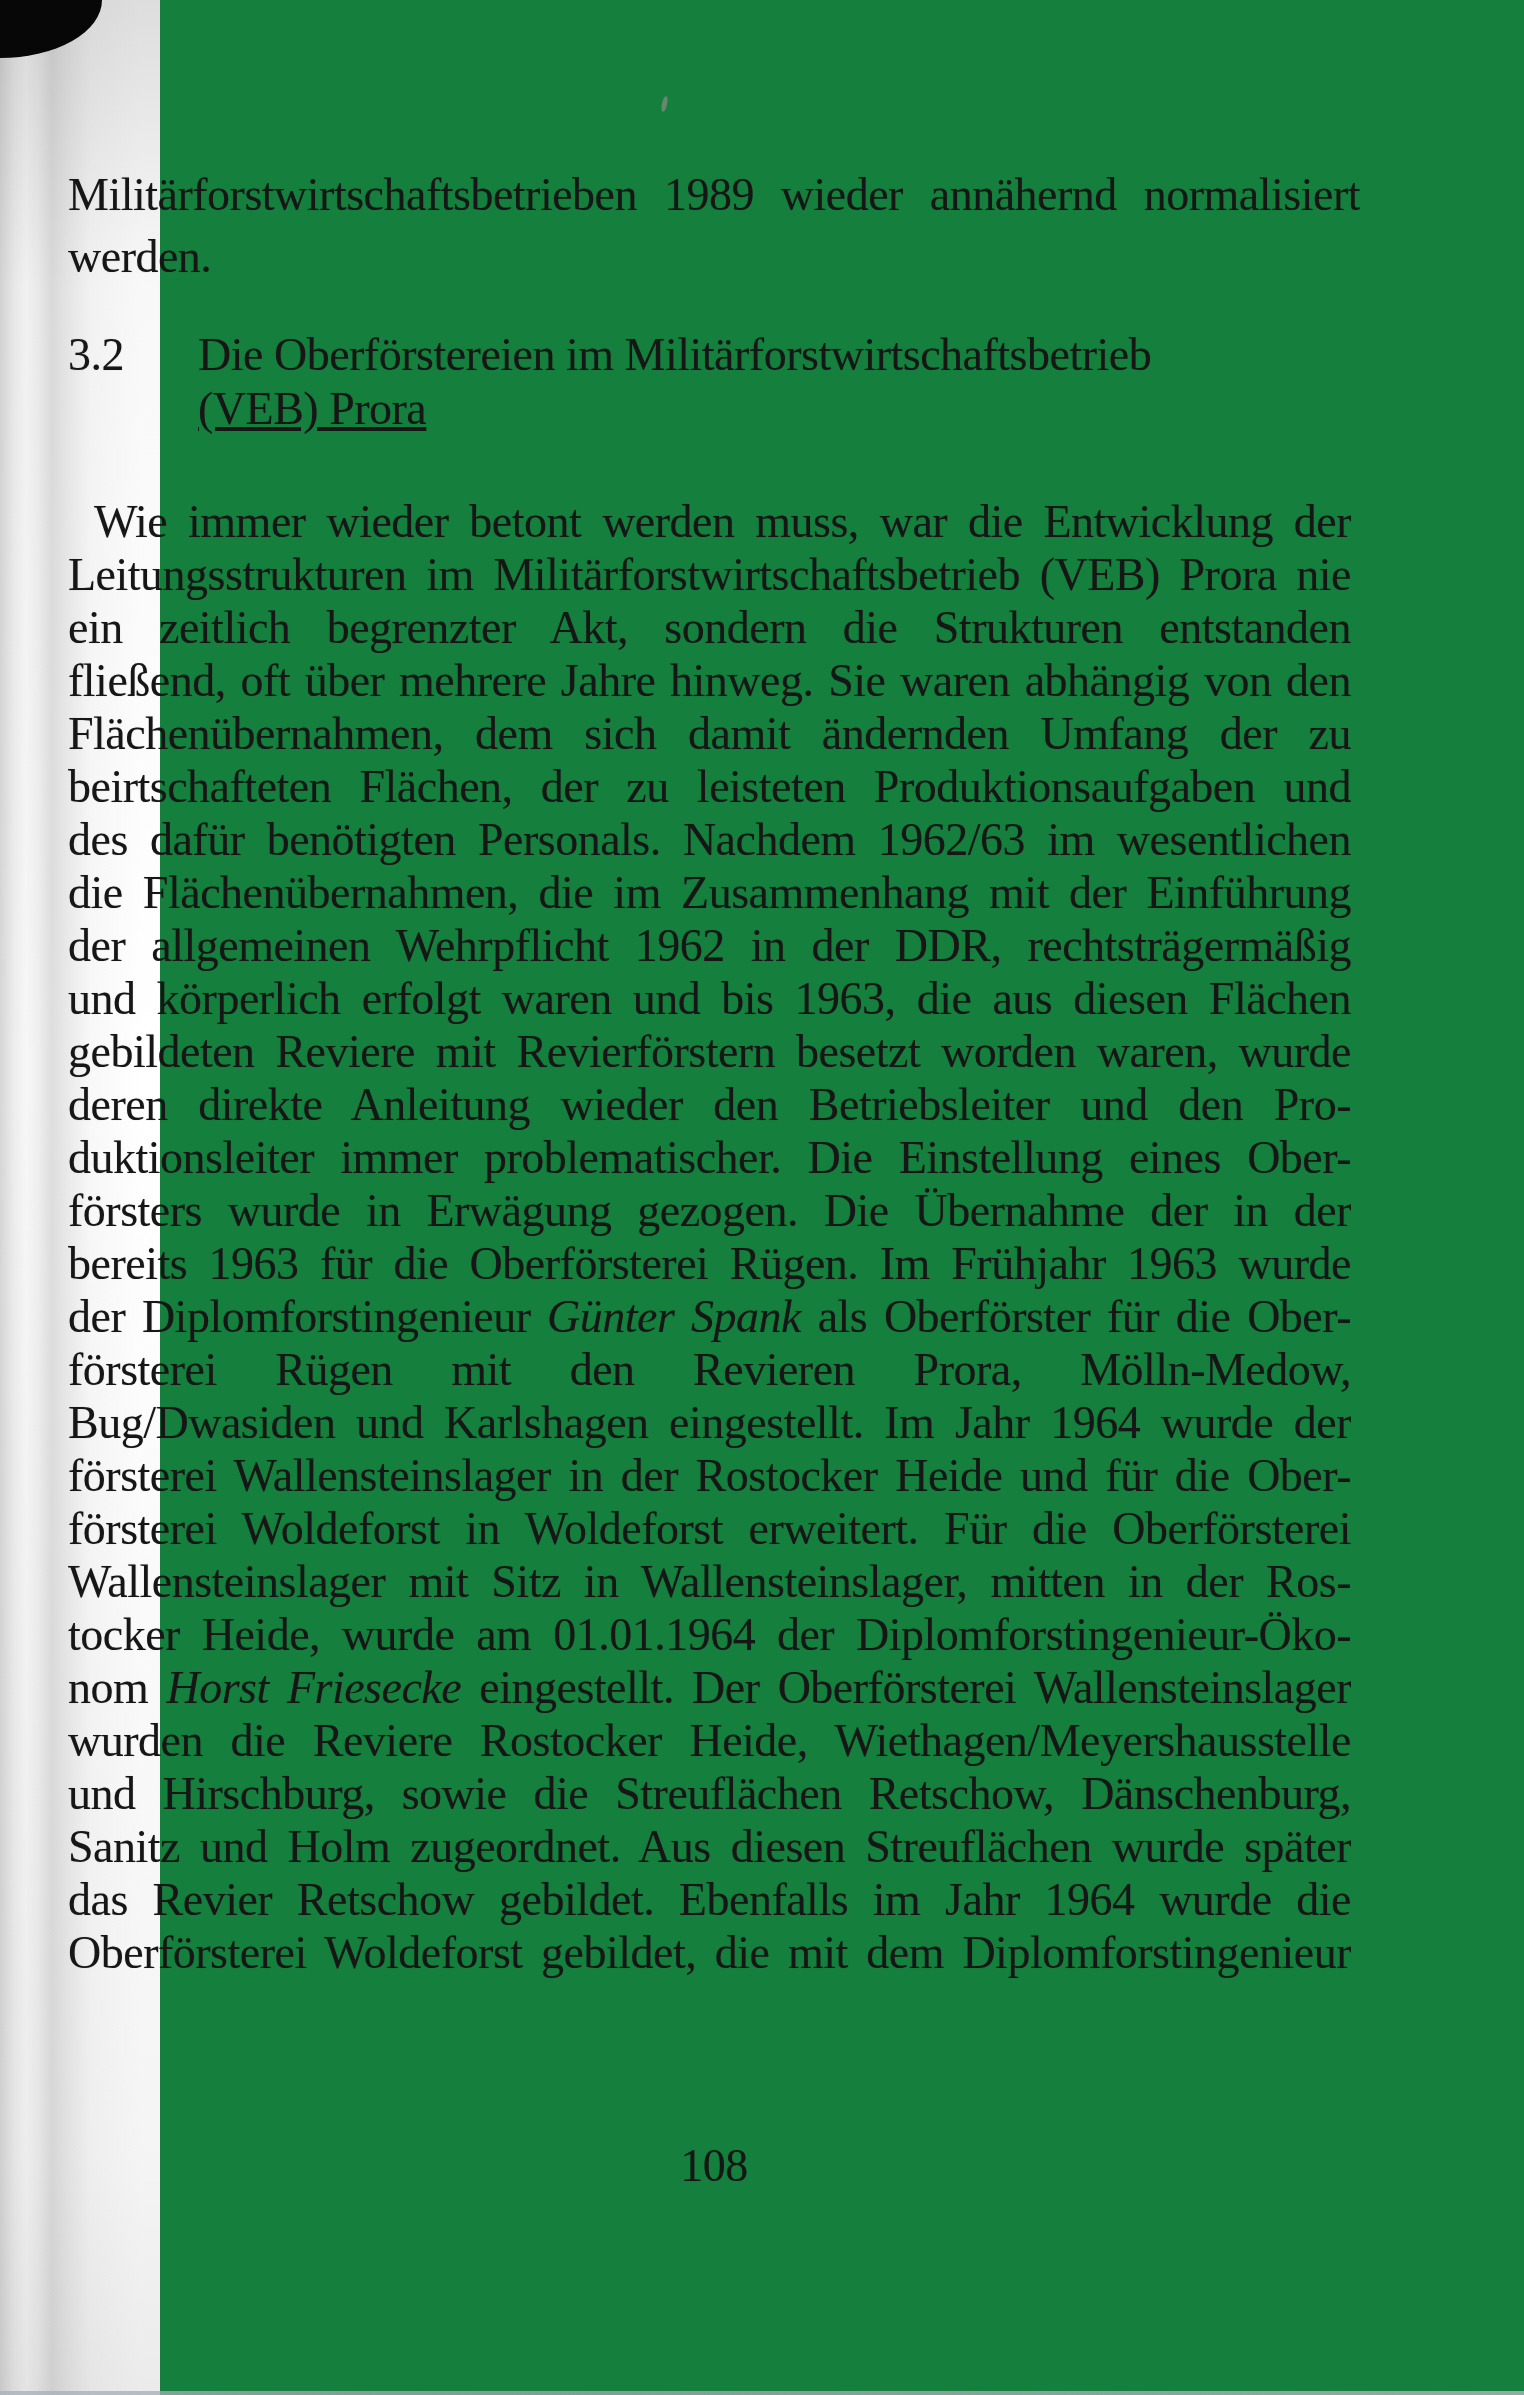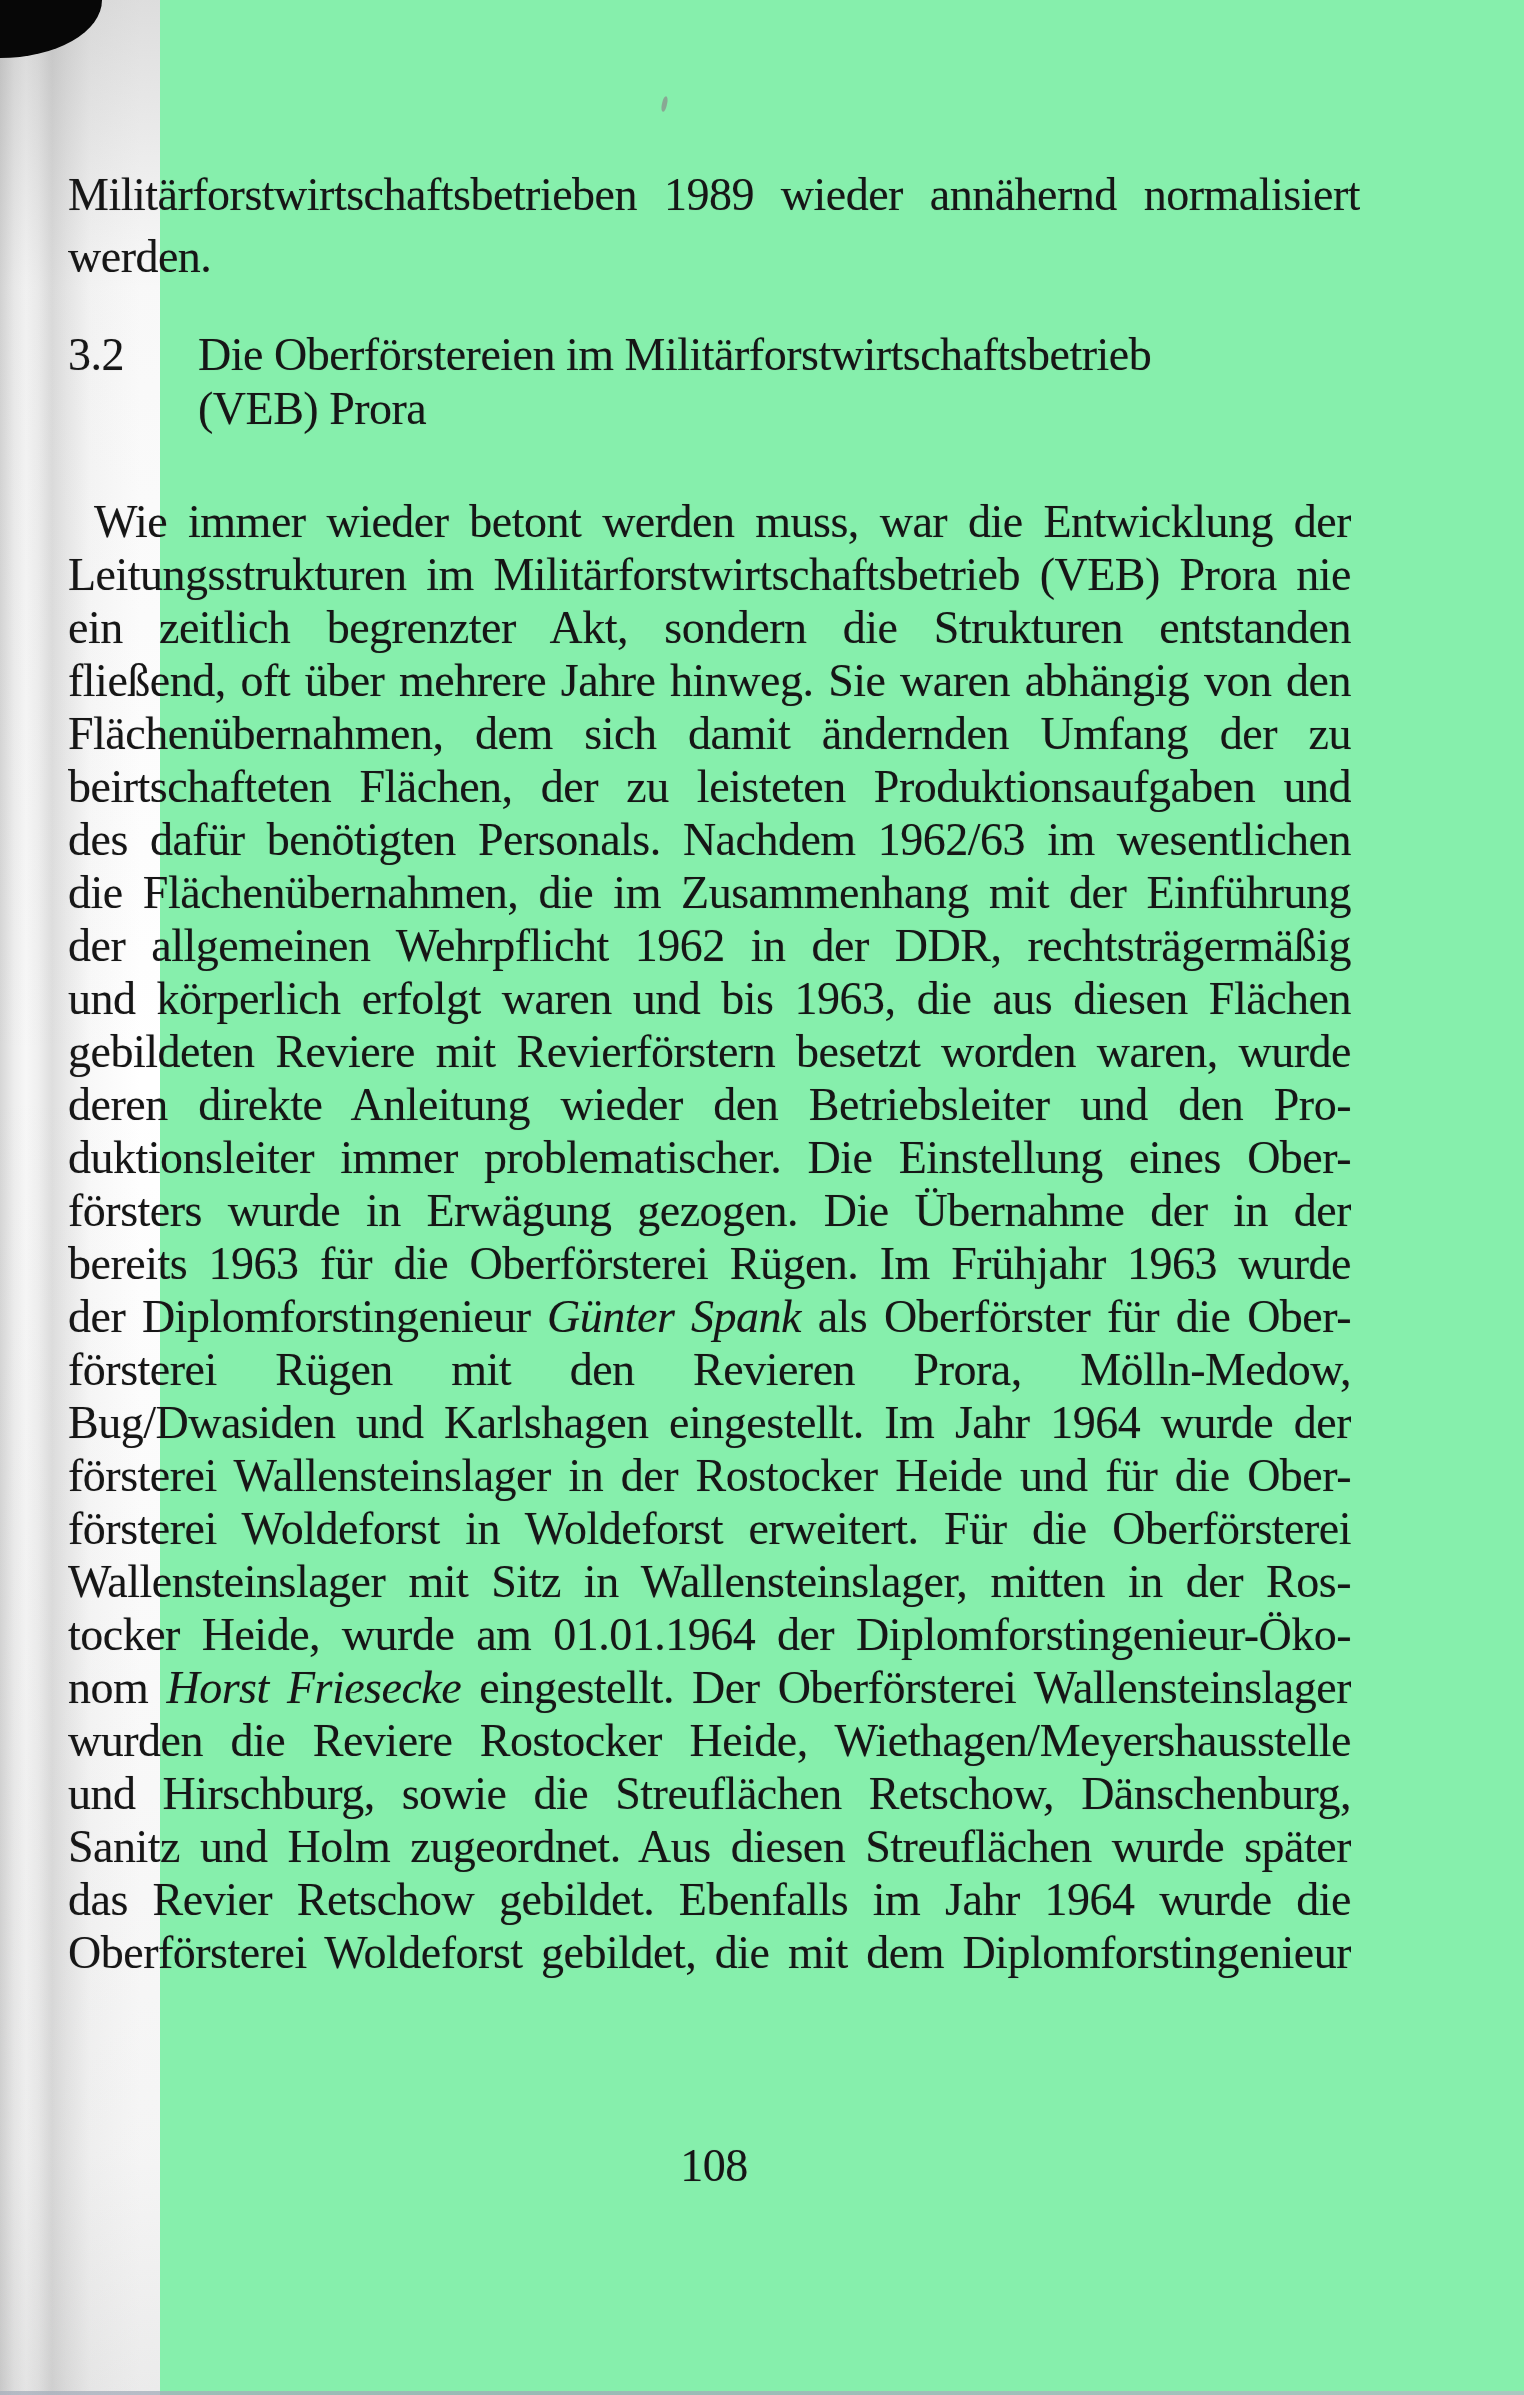--- a/index.html
+++ b/index.html
@@ -7,21 +7,21 @@
     padding: 0;
     background: #ffffff;
     width: 1524px;
     height: 2395px;
     overflow: hidden;
   }
   .page {
     position: relative;
     width: 1524px;
     height: 2395px;
-    background: #86efac;
+    background: #15803d;
     font-family: "Liberation Serif", "DejaVu Serif", serif;
     color: #161616;
   }
   
   .left-shade {
     position: absolute;
     left: 0; top: 0; bottom: 0;
     width: 160px;
     background: linear-gradient(90deg,
       #d6d6d6 0px,
@@ -128,20 +128,21 @@
   }
   .heading .hnum {
     display: inline-block;
     width: 130px;
   }
   .heading .hrow2 {
     height: 54px;
     line-height: 54px;
     margin-left: 130px;
     overflow: hidden;
+    text-decoration: underline;
   }
 
   .para {
     position: absolute;
     top: 495px;
     left: 0; right: 9px;
   }
 
   .pagenum {
     position: absolute;

